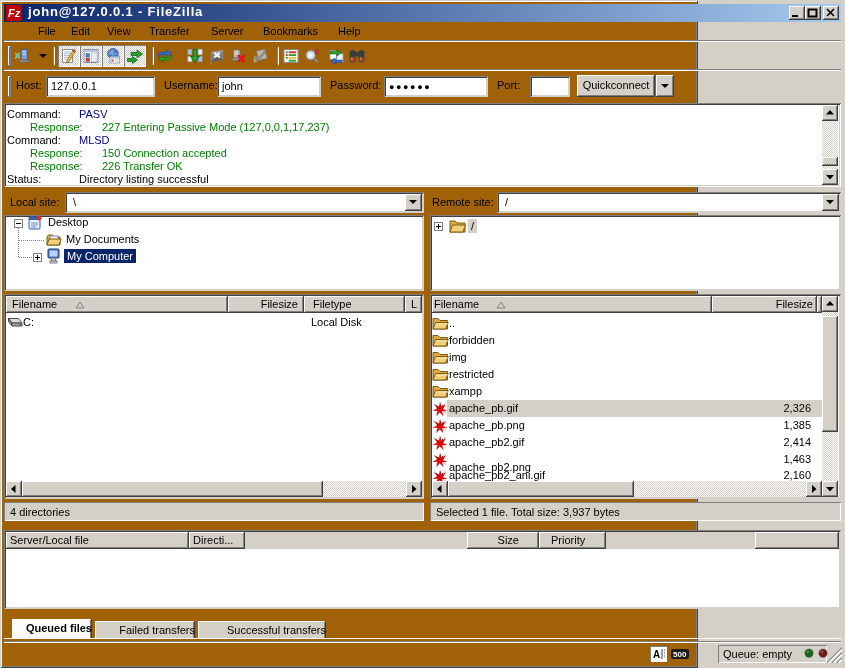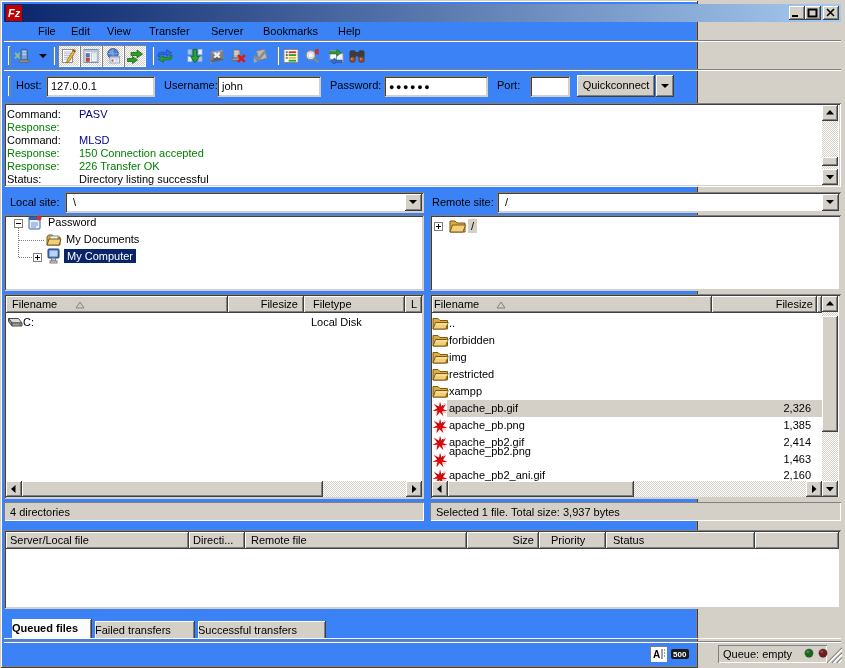--- a/index.html
+++ b/index.html
@@ -1,18 +1,18 @@
 <!DOCTYPE html>
 <html><head>
 <meta charset="utf-8">
 <style>
 * { margin:0; padding:0; box-sizing:border-box; }
 html,body { width:845px; height:668px; overflow:hidden; }
 body { font-family:"Liberation Sans", sans-serif; font-size:11px; color:#000; background:#d4d0c8; }
-#win { position:absolute; left:0; top:0; width:698px; height:668px; background:#3b82f6;
+#win { position:absolute; left:0; top:0; width:698px; height:668px; background:#a16207;
   box-shadow: inset 1px 1px #d4d0c8, inset -1px -1px #404040, inset 2px 2px #fff, inset -2px -2px #808080; }
 .abs { position:absolute; }
 .raised { box-shadow: inset -1px -1px #404040, inset 1px 1px #fff, inset -2px -2px #808080, inset 2px 2px #d4d0c8; }
 .sunken { box-shadow: inset 1px 1px #808080, inset -1px -1px #fff, inset 2px 2px #404040, inset -2px -2px #d4d0c8; }
 .sunken1 { box-shadow: inset 1px 1px #808080, inset -1px -1px #fff; }
 .dither { background-image: linear-gradient(45deg,#d4d0c8 25%,transparent 25%,transparent 75%,#d4d0c8 75%),
    linear-gradient(45deg,#d4d0c8 25%,transparent 25%,transparent 75%,#d4d0c8 75%);
    background-size:2px 2px; background-position:0 0,1px 1px; background-color:#fff; }
 
 #titlebar { left:4px; top:4px; width:837px; height:18px;
@@ -40,21 +40,21 @@
 #quickbar { left:4px; top:71px; width:837px; height:30px; }
 #quickbar label { position:absolute; top:8px; }
 .qinput { position:absolute; top:5px; height:21px; background:#fff;
   box-shadow: inset 1px 1px #808080, inset -1px -1px #d4d0c8, inset 2px 2px #404040, inset -2px -2px #d4d0c8;
   padding:4px 0 0 5px; }
 
 #log { left:4px; top:103px; width:837px; height:84px; background:#fff; }
 #log .line { position:absolute; left:3px; white-space:pre; }
 #log .val { position:absolute; left:75px; }
 .c-cmd { color:#00008b; }
-.c-resp { color:#008000; }
+.c-resp { color:#008000;margin-left:23px; }
 
 .sbbtn { position:absolute; background:#d4d0c8;
   box-shadow: inset -1px -1px #404040, inset 1px 1px #fff, inset -2px -2px #808080, inset 2px 2px #d4d0c8; }
 .sbthumb { position:absolute; background:#d4d0c8;
   box-shadow: inset -1px -1px #404040, inset 1px 1px #fff, inset -2px -2px #808080, inset 2px 2px #d4d0c8; }
 .arrow { position:absolute; width:0; height:0; }
 
 .combolabel { position:absolute; top:5px; }
 .combo { position:absolute; background:#fff;
   box-shadow: inset 1px 1px #808080, inset -1px -1px #d4d0c8, inset 2px 2px #404040, inset -2px -2px #d4d0c8; }
@@ -67,21 +67,21 @@
 .hdrcell { position:absolute; top:0; height:17px; background:#d4d0c8; padding-top:2px;
   box-shadow: inset -1px -1px #404040, inset 1px 1px #fff, inset -2px -2px #808080, inset 2px 2px #d4d0c8; }
 .statusbar { position:absolute; background:#d4d0c8; box-shadow: inset 1px 1px #808080, inset -1px -1px #fff; }
 .treerow { position:absolute; height:17px; white-space:nowrap; }
 .treerow span { white-space:nowrap; }
 .fname { position:absolute; font-size:11px; }
 .rfold { left:0; }
 .rfeather { left:0; }
 .fsize { left:290px; width:89px; text-align:right; }
 
-.tab { position:absolute; background:#d4d0c8; padding-top:3px; text-align:left;
+.tab { position:absolute; background:#d4d0c8; padding-top:3px; text-align:right;
   box-shadow: inset -1px 0 #404040, inset 1px 1px #fff, inset -2px 0 #808080; }
 svg { display:block; }
 </style>
 </head>
 <body>
 <svg width="0" height="0" style="position:absolute">
   <defs>
     <g id="folder16">
       <path d="M1 2.5 h5 l2 2 h7.5 v8.5 h-14.5 z" fill="#e2a93e" stroke="#7a5c14"></path>
       <path d="M1 13 l2.6-6.5 h12.6 l-2.6 6.5 z" fill="#f4cf7a" stroke="#7a5c14"></path>
@@ -94,20 +94,21 @@
     </g>
   </defs>
 </svg>
 <div id="win">
 
   <div id="titlebar" class="abs">
     <svg class="abs" style="left:2px;top:1px" width="16" height="16" viewBox="0 0 16 16">
       <rect width="16" height="16" fill="#bf0000"></rect>
       <text x="2" y="12" font-size="11" font-weight="bold" font-style="italic" fill="#fff" font-family="Liberation Sans">Fz</text>
     </svg>
+    <span id="titletext">john@127.0.0.1 - FileZilla</span>
     <div class="winbtn" style="left:785px">
       <svg width="16" height="14" viewBox="0 0 16 14">
           <rect x="3" y="9" width="6" height="2" fill="#000"></rect>
         </svg>
     </div>
     <div class="winbtn" style="left:801px">
       <svg width="16" height="14" viewBox="0 0 16 14">
           <rect x="3.5" y="3.5" width="8" height="7" fill="none" stroke="#000" stroke-width="2"></rect>
         </svg>
     </div>
@@ -269,20 +270,21 @@
     <div class="abs raised" style="left:573px;top:4px;width:78px;height:22px;text-align:center;padding-top:4px;background:#d4d0c8">Quickconnect</div>
     <div class="abs raised" style="left:652px;top:4px;width:18px;height:22px;background:#d4d0c8">
       <div class="arrow" style="left:5px;top:9px;border-left:4px solid transparent;border-right:4px solid transparent;border-top:4px solid #000"></div>
     </div>
   </div>
 
   <div id="log" class="abs sunken">
     <div class="line" style="top:5px">Command:</div>
       <div class="val c-cmd" style="top:5px">PASV</div>
     <div class="line c-resp" style="top:18px">Response:</div>
+      <div class="val c-resp" style="top:18px">227 Entering Passive Mode (127,0,0,1,17,237)</div>
     <div class="line" style="top:31px">Command:</div>
       <div class="val c-cmd" style="top:31px">MLSD</div>
     <div class="line c-resp" style="top:44px">Response:</div>
       <div class="val c-resp" style="top:44px">150 Connection accepted</div>
     <div class="line c-resp" style="top:57px">Response:</div>
       <div class="val c-resp" style="top:57px">226 Transfer OK</div>
     <div class="line" style="top:70px">Status:</div>
       <div class="val" style="top:70px">Directory listing successful</div>
   </div>
 
@@ -321,21 +323,21 @@
         <svg class="abs" style="left:10px;top:4px" width="9" height="9" viewBox="0 0 9 9">
             <rect x="0.5" y="0.5" width="8" height="8" fill="#fff" stroke="#808080"></rect>
             <line x1="2" y1="4.5" x2="7" y2="4.5" stroke="#000"></line>
           </svg>
         <svg class="abs" style="left:23px;top:0" width="16" height="16" viewBox="0 0 16 16">
           <rect x="2" y="2" width="11" height="12" rx="1" fill="#e8f0fc" stroke="#3060b0"></rect>
           <rect x="2" y="2" width="11" height="3" fill="#3060b0"></rect>
           <circle cx="12" cy="3" r="2.5" fill="#d03030"></circle>
           <path d="M4 8 h7 M4 10 h7 M4 12 h5" stroke="#7090c8" stroke-width="1"></path>
         </svg>
-        <span class="abs" style="left:44px;top:1px">Password</span>
+        <span class="abs" style="left:44px;top:1px">Desktop</span>
       </div>
       <div class="treerow" style="left:0;top:17px">
         <svg class="abs" style="left:42px;top:0" width="16" height="16" viewBox="0 0 16 16">
           <path d="M1 5 l1.5-2 h4 l1 2 h6.5 v8 h-13 z" fill="#e2a93e" stroke="#7a5c14"></path>
           <rect x="4" y="4" width="8" height="6" fill="#f4f6f8" stroke="#8090a0"></rect>
           <path d="M1 13 l2-6 h12 l-2 6 z" fill="#f4cf7a" stroke="#7a5c14"></path>
         </svg>
         <span class="abs" style="left:62px;top:1px">My Documents</span>
       </div>
       <div class="treerow" style="left:0;top:34px">
@@ -463,21 +465,21 @@
         <span class="fname" style="left:17px;top:106px">apache_pb.png</span>
         <span class="fname fsize" style="top:106px">1,385</span>
       <svg class="abs rfeather" style="top:122px" width="16" height="16" viewBox="0 0 16 16">
           <use href="#feather16"></use>
         </svg>
         <span class="fname" style="left:17px;top:123px">apache_pb2.gif</span>
         <span class="fname fsize" style="top:123px">2,414</span>
       <svg class="abs rfeather" style="top:139px" width="16" height="16" viewBox="0 0 16 16">
           <use href="#feather16"></use>
         </svg>
-        <span class="fname" style="left:17px;top:132px">apache_pb2.png</span>
+        <span class="fname" style="left:17px;top:148px">apache_pb2.png</span>
         <span class="fname fsize" style="top:140px">1,463</span>
       <svg class="abs rfeather" style="top:156px" width="16" height="16" viewBox="0 0 16 16">
           <use href="#feather16"></use>
         </svg>
         <span class="fname" style="left:17px;top:156px">apache_pb2_ani.gif</span>
         <span class="fname fsize" style="top:156px">2,160</span>
     </div>
 
     <div class="abs" style="left:432px;top:481px;width:390px;height:16px" id="rhsb">
       <div class="abs dither" style="left:0;top:0;width:390px;height:16px"></div>
@@ -510,24 +512,22 @@
     </div>
 
     <div class="statusbar" style="left:430px;top:502px;width:411px;height:19px;padding:4px 0 0 6px">Selected 1 file. Total size: 3,937 bytes</div>
   </div>
 
   <div id="queuepane">
     <div class="whitebox" style="left:4px;top:530px;width:837px;height:79px"></div>
     <div class="hdrbox" style="left:6px;top:532px;width:833px">
       <div class="hdrcell" style="left:0;width:183px;padding-left:4px">Server/Local file</div>
       <div class="hdrcell" style="left:183px;width:56px;padding-left:4px;overflow:hidden;white-space:nowrap">Directi...</div>
-      <div class="hdrcell" style="left:239px;width:222px;padding-left:6px">Remote file</div>
-      <div class="hdrcell" style="left:461px;width:72px;text-align:right;padding-right:5px">Size</div>
+      <div class="hdrcell" style="left:461px;width:72px;text-align:right;padding-right:20px">Size</div>
       <div class="hdrcell" style="left:533px;width:67px;padding-left:12px">Priority</div>
-      <div class="hdrcell" style="left:600px;width:149px;padding-left:7px">Status</div>
       <div class="hdrcell" style="left:749px;width:84px"></div>
     </div>
   </div>
 
   <div id="tabsrow">
     <div class="tab" style="left:12px;top:619px;width:80px;height:20px;font-weight:bold;background:#fcfcfc;box-shadow:inset -1px 0 #404040, inset 1px 1px #fff, inset -2px 0 #808080">Queued files</div>
     <div class="tab" style="left:95px;top:621px;width:100px;height:18px">Failed transfers</div>
     <div class="tab" style="left:198px;top:621px;width:128px;height:18px">Successful transfers</div>
     <div class="abs" style="left:4px;top:638px;width:837px;height:1px;background:#fff"></div>
   </div>

